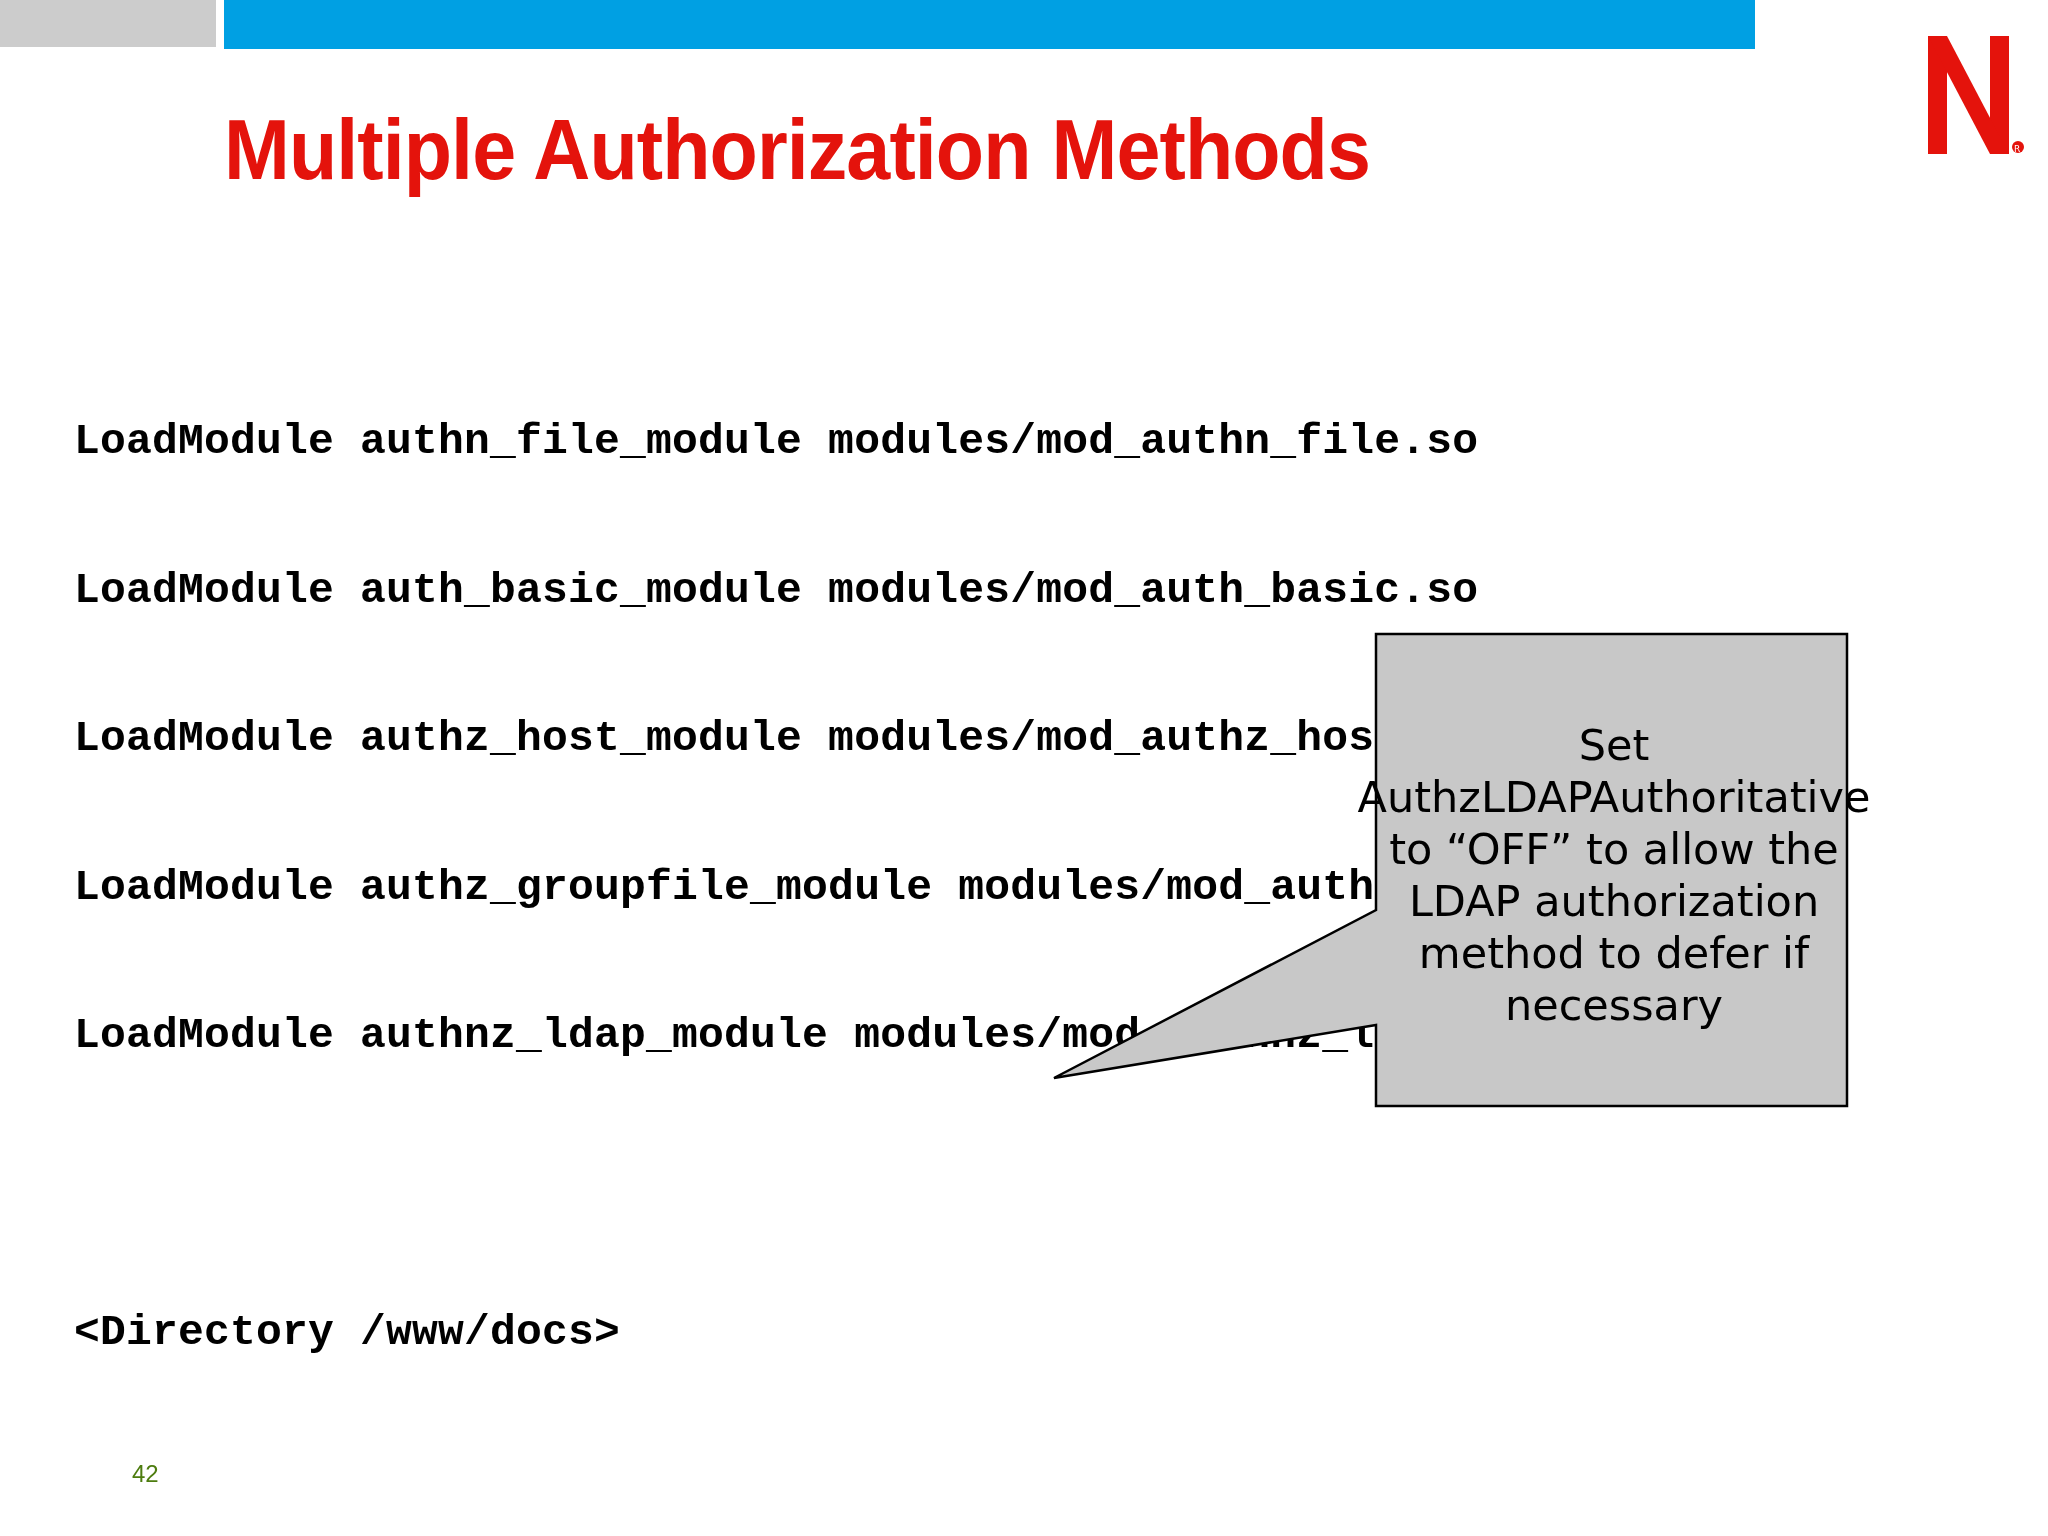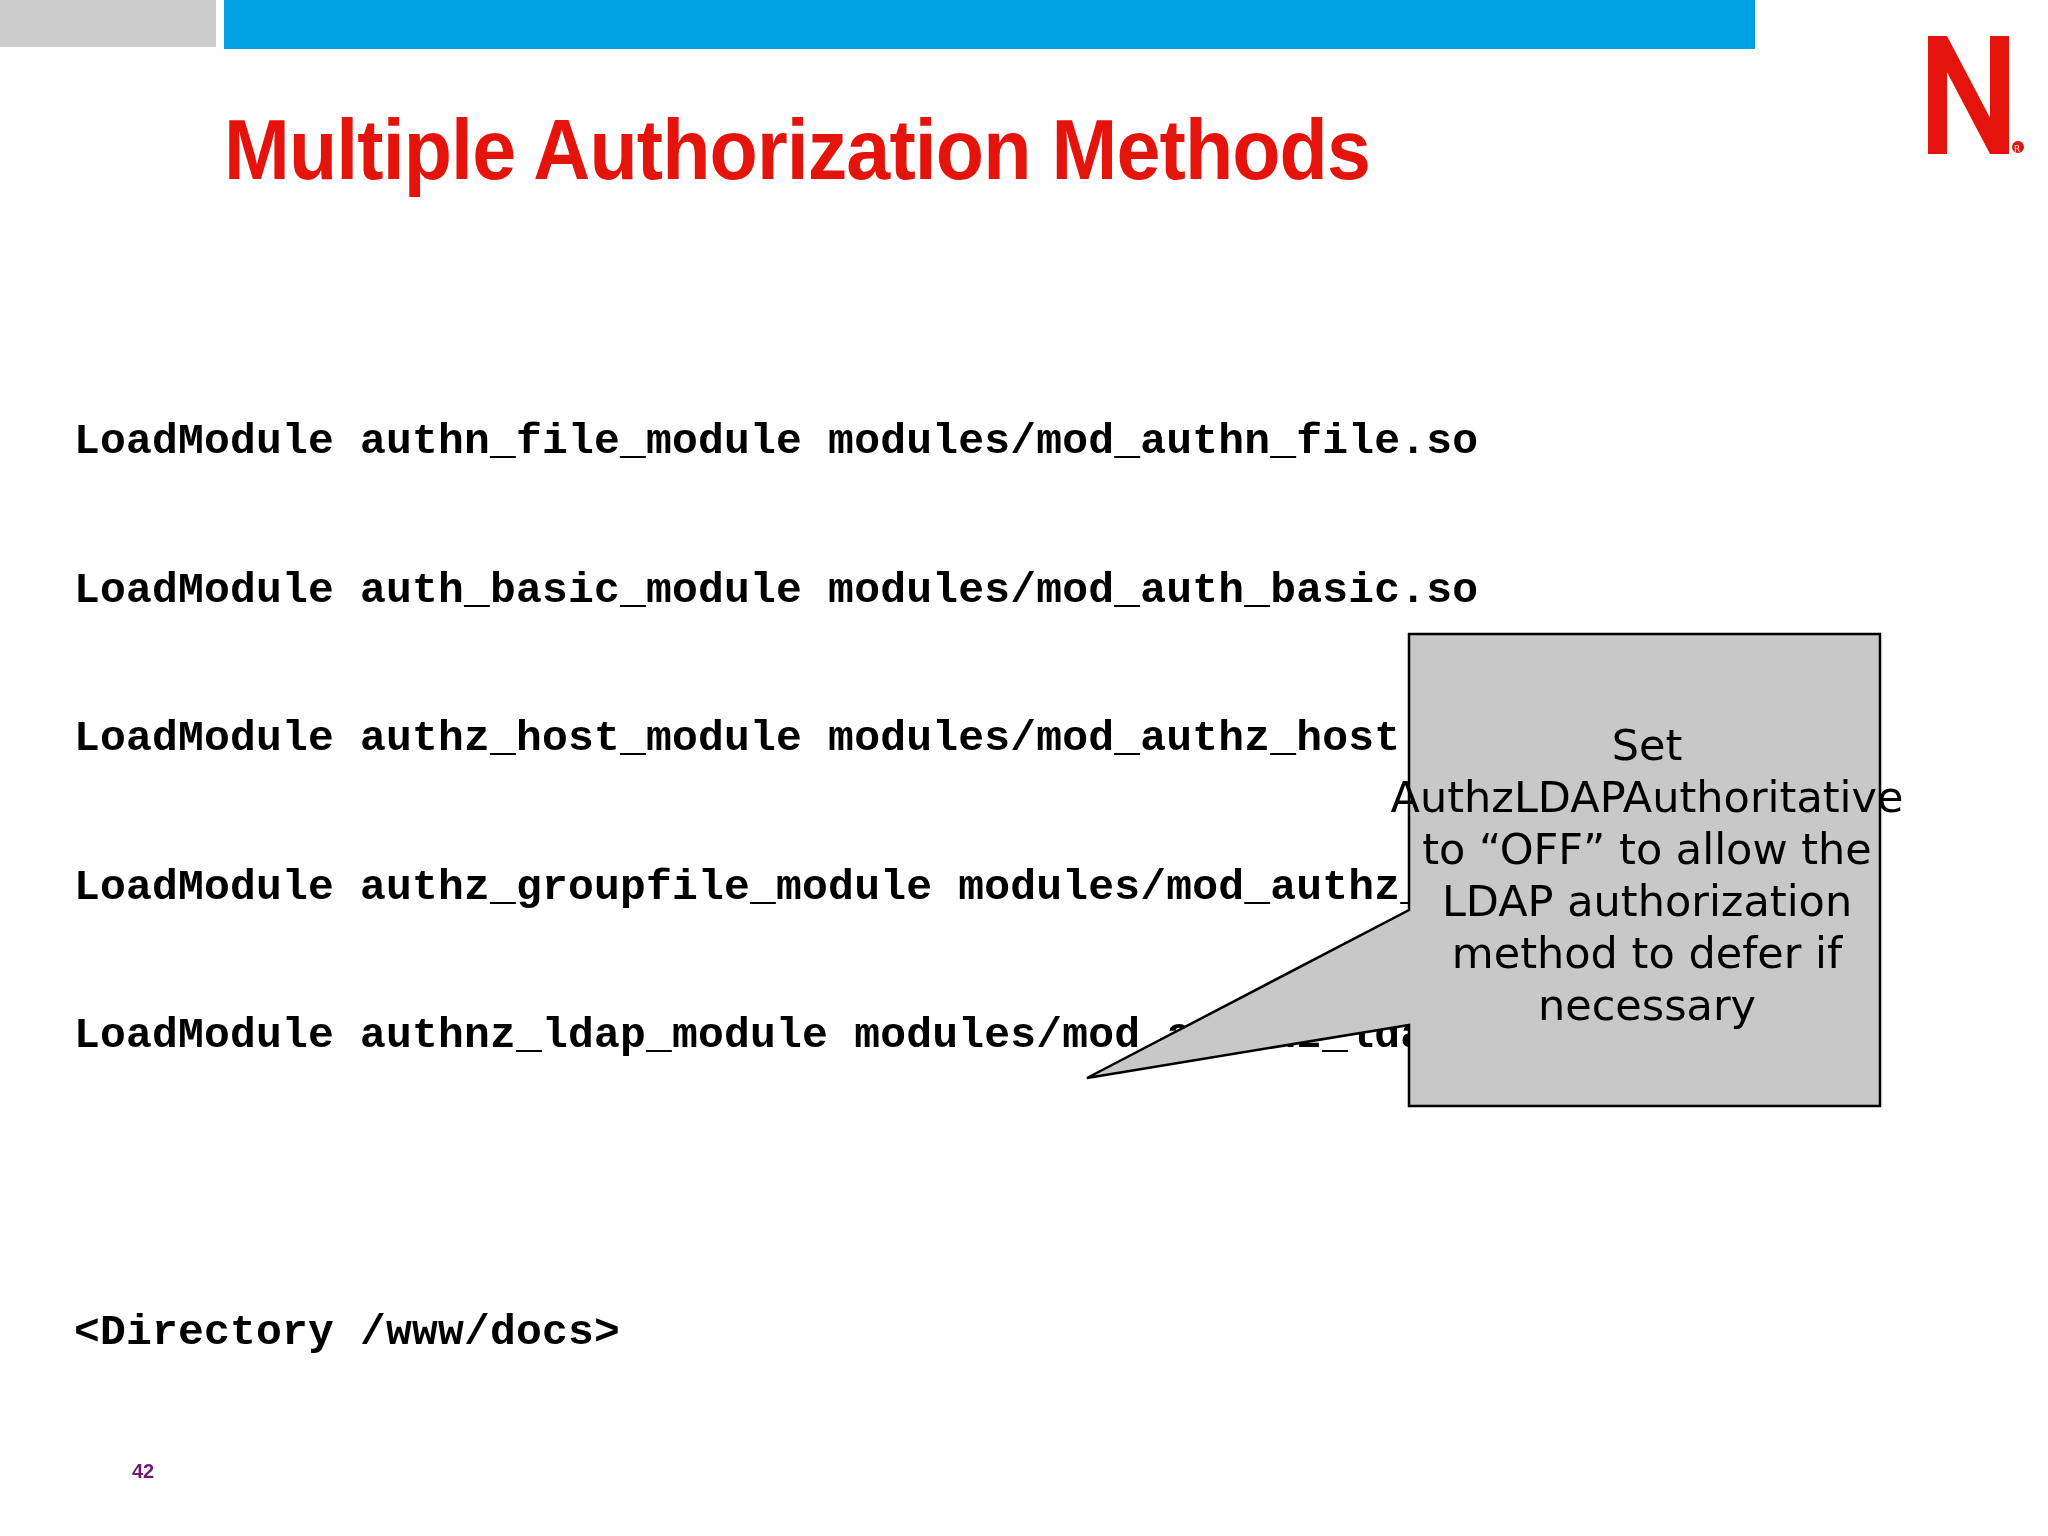--- a/index.html
+++ b/index.html
@@ -74,21 +74,21 @@
   }
   #code .line {
     white-space: pre;
     height: 49.5px;
   }
   #code .blank { height: 49.5px; }
 
   
   #callout-wrap {
     position: absolute;
-    left: 1057px;
+    left: 1024px;
     top: 620px;
     width: 840px;
     height: 500px;
     text-decoration: underline;
   }
   #callout-svg {
     position: absolute;
     left: 0;
     top: 0;
   }
@@ -113,23 +113,23 @@
   
   #footer {
     position: absolute;
     left: 132px;
     top: 1460px;
     display: flex;
     align-items: baseline;
     color: #808080;
   }
   #page-number {
-    font-size: 20px;
-    font-weight: bold;
-    color: #701a75;
+    font-size: 24px;
+    font-weight: normal;
+    color: #4d7c0f;
     width: 86px;
   }
   #copyright {
     font-size: 29px;
     color: #8a8c8e;
     white-space: pre;
   }
 </style>
 </head>
 <body>

